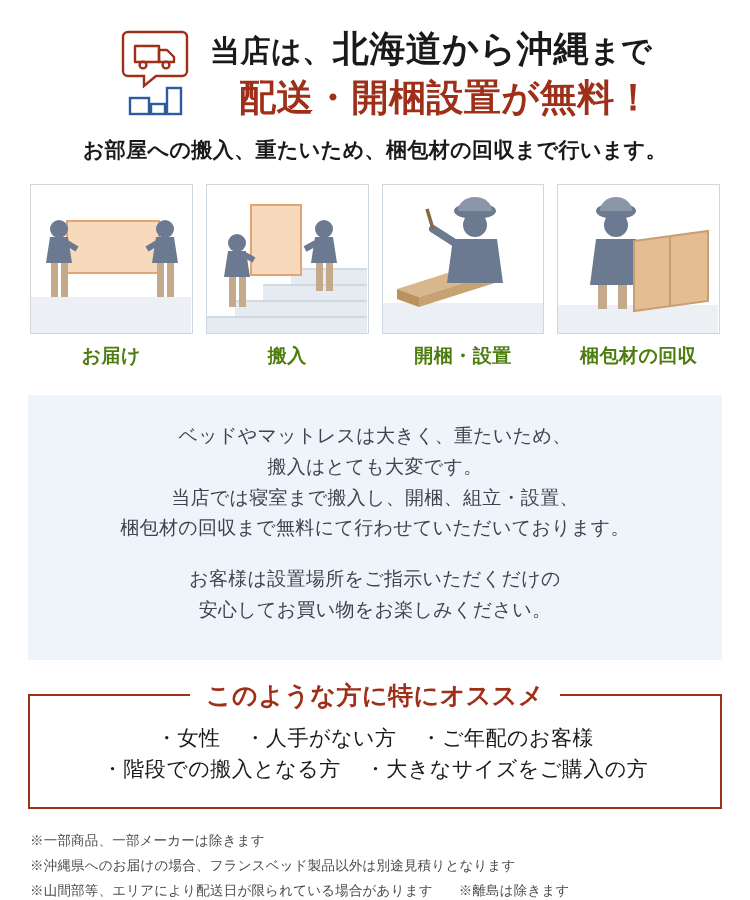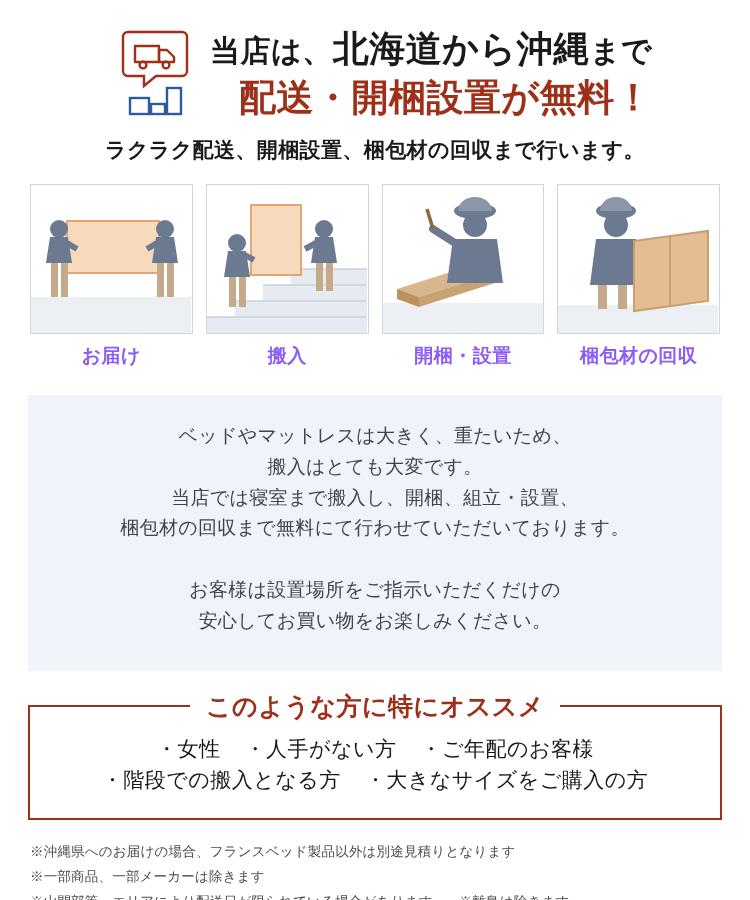--- a/index.html
+++ b/index.html
@@ -79,21 +79,21 @@
     height: 150px;
     border: 1px solid #cfd6dd;
     background: #ffffff;
     overflow: hidden;
     box-sizing: border-box;
   }
   .panel-caption {
     text-align: center;
     font-size: 19px;
     font-weight: bold;
-    color: #8b5cf6;
+    color: #4d7c0f;
     margin-top: 9px;
     letter-spacing: 0.5px;
     white-space: nowrap;
   }
   .panel-img svg { display: block; }
 
   
   .infobox {
     margin-top: 26px;
     background: #eff4fa;
@@ -101,21 +101,21 @@
     text-align: center;
   }
   .infobox p {
     margin: 0;
     font-size: 19px;
     line-height: 1.62;
     color: #3d4450;
     letter-spacing: 0.3px;
   }
   .infobox .gap {
-    margin-top: 31px;
+    margin-top: 20px;
   }
 
   
   .recommend {
     position: relative;
     margin-top: 34px;
     border: 2px solid #9e2f18;
     padding: 26px 10px 22px;
     text-align: center;
   }
@@ -191,21 +191,21 @@
     <div class="headline">
       <div class="l1">
         <span>当店は、</span><span class="big">北海道から沖縄</span><span>まで</span>
       </div>
       <div class="l2">
         <span>配送・開梱設置</span><span>が無料！</span>
       </div>
     </div>
   </div>
 
-  <div class="subline">ラクラク配送、開梱設置、梱包材の回収まで行います。</div>
+  <div class="subline">お部屋への搬入、重たいため、梱包材の回収まで行います。</div>
 
   <div class="panels">
 
     <div class="panel">
       <div class="panel-img">
         <svg viewBox="0 0 160 150" width="160" height="150">
 
           <rect x="36" y="36" width="92" height="52" fill="#f7d9bb" stroke="#e2a573" stroke-width="2"></rect>
 
           <g>
@@ -328,21 +328,21 @@
     <div class="recommend-title">このような方に特にオススメ</div>
     <div class="rec-row">
       <span>・女性</span><span class="sp"></span><span>・人手がない方</span><span class="sp"></span><span>・ご年配のお客様</span>
     </div>
     <div class="rec-row">
       <span>・階段での搬入となる方</span><span class="sp"></span><span>・大きなサイズをご購入の方</span>
     </div>
   </div>
 
   <div class="notes">
+    <div>※一部商品、一部メーカーは除きます</div>
     <div>※沖縄県へのお届けの場合、フランスベッド製品以外は別途見積りとなります</div>
-    <div>※一部商品、一部メーカーは除きます</div>
     <div class="inline-2">
       <span>※山間部等、エリアにより配送日が限られている場合があります</span>
       <span>※離島は除きます</span>
     </div>
   </div>
 
 </div>
 
 </body></html>

